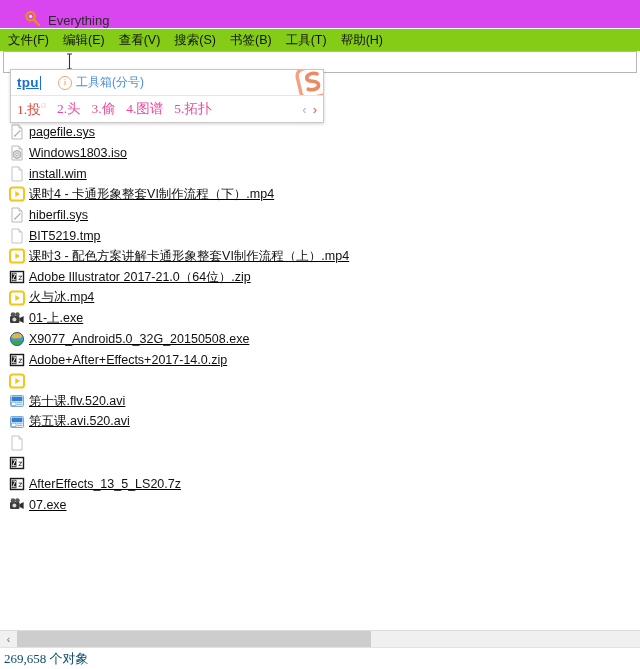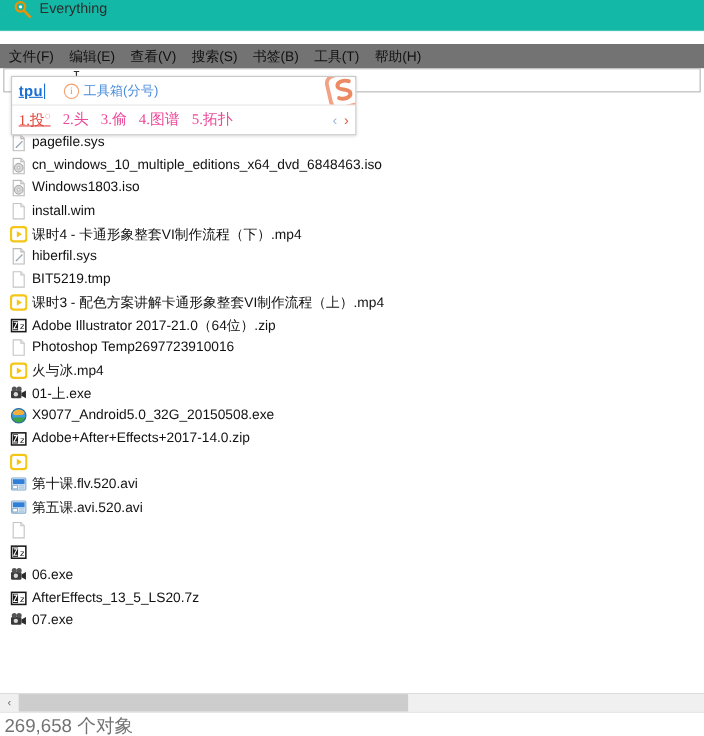--- a/index.html
+++ b/index.html
@@ -8,34 +8,33 @@
     background:#ffffff;
     font-family:"Liberation Sans","DejaVu Sans",sans-serif;
     font-size:12px;
     color:#000;
     overflow:hidden;
     position:relative;
   }
   
   #titlebar{
     height:28px;
-    display:flex;align-items:flex-start;
-    padding-left:12px;
-    background:#14b8a6;
+    display:flex;align-items:flex-end;
+    padding-left:24px;
+    background:#d946ef;
     border-bottom:1px solid #ffffff;
   }
   #titlebar .app-icon{width:18px;height:18px;margin-right:6px;display:block;}
   #titlebar .app-title{font-size:13px;color:#2b2b2b;}
   
   #menubar{
     height:22px;
     display:flex;align-items:center;
     padding-left:8px;
-    background:#737373;
-    margin-top:11px;
+    background:#84cc16;
   }
   .menu-item{
     font-size:12.5px;
     color:#111;
     margin-right:14px;
     white-space:nowrap;
     cursor:default;
   }
   
   #searchwrap{padding:0 3px;}
@@ -92,38 +91,39 @@
   }
   #sogou-logo{
     position:absolute;right:-12px;top:-9px;
     width:44px;height:44px;
   }
   #ime-cands{
     height:26px;display:flex;align-items:center;
     padding:0 6px;gap:11px;
   }
   .cand{font-size:13.5px;color:#ec4899;white-space:nowrap;}
-  .cand.first{color:#e1453a;text-decoration:underline;}
+  .cand.first{color:#e1453a;}
   .cand .num{font-family:"Liberation Serif",serif;}
   .cand .chk{color:#e1453a;font-size:9px;vertical-align:super;}
   #ime-nav{margin-left:auto;display:flex;gap:6px;align-items:center;}
   #ime-nav span{color:#9ab8dc;font-size:13px;}
   #ime-nav span.next{color:#e05a48;}
   
   #results{
     position:absolute;left:0;top:122px;
     width:640px;height:508px;
     background:#fff;
     overflow:hidden;
   }
   .row{
     height:20.7px;
-    display:flex;align-items:flex-start;
+    display:flex;align-items:center;
     padding-left:9px;
     white-space:nowrap;
+    text-decoration:underline;
   }
   .row .ico{width:16px;height:16px;margin-right:4px;flex:0 0 16px;display:block;}
   .row .nm{font-size:12.5px;color:#111;}
   
   #hscroll{
     position:absolute;left:0;top:630px;width:640px;height:17px;
     background:#f0f0f0;border-top:1px solid #dcdcdc;
     display:flex;align-items:center;
   }
   #hscroll .arrow{
@@ -134,21 +134,21 @@
   #hscroll .thumb{
     position:absolute;left:0;top:0;height:17px;width:354px;
     background:#cdcdcd;
   }
   
   #statusbar{
     position:absolute;left:0;top:647px;width:640px;height:22px;
     background:#ffffff;border-top:1px solid #e2e2e2;
     display:flex;align-items:center;padding-left:4px;
   }
-  #statusbar .st{font-size:17px;color:#737373;}
+  #statusbar .st{font-size:13px;color:#0c4a6e;font-family:Liberation Serif, serif;}
 </style>
 </head>
 <body>
 
 <div id="titlebar">
   <span class="app-icon">
     <svg viewBox="0 0 18 18" width="18" height="18">
       <circle cx="6.6" cy="6.2" r="4.3" fill="none" stroke="#e8920c" stroke-width="2.1"></circle>
       <circle cx="6.6" cy="6.2" r="1.5" fill="#ffffff"></circle>
       <path d="M9.6 9.4 L15 15.2" stroke="#e8920c" stroke-width="2.4" stroke-linecap="round"></path>
@@ -218,29 +218,20 @@
         </svg></span>
       <span class="nm">pagefile.sys</span>
     </div>
     <div class="row">
       <span class="ico"><svg viewBox="0 0 16 16" width="16" height="16">
           <path d="M3 1 H10 L13 4 V15 H3 Z" fill="#fdfdfd" stroke="#b9b9b9" stroke-width="1"></path>
           <path d="M10 1 V4 H13" fill="#e8e8e8" stroke="#b9b9b9" stroke-width="1"></path>
           <circle cx="8" cy="9.5" r="4" fill="#d7d7d7" stroke="#a6a6a6" stroke-width="0.9"></circle>
           <circle cx="8" cy="9.5" r="1.2" fill="#ffffff" stroke="#a6a6a6" stroke-width="0.7"></circle>
         </svg></span>
-      <span class="nm">cn_windows_10_multiple_editions_x64_dvd_6848463.iso</span>
-    </div>
-    <div class="row">
-      <span class="ico"><svg viewBox="0 0 16 16" width="16" height="16">
-          <path d="M3 1 H10 L13 4 V15 H3 Z" fill="#fdfdfd" stroke="#b9b9b9" stroke-width="1"></path>
-          <path d="M10 1 V4 H13" fill="#e8e8e8" stroke="#b9b9b9" stroke-width="1"></path>
-          <circle cx="8" cy="9.5" r="4" fill="#d7d7d7" stroke="#a6a6a6" stroke-width="0.9"></circle>
-          <circle cx="8" cy="9.5" r="1.2" fill="#ffffff" stroke="#a6a6a6" stroke-width="0.7"></circle>
-        </svg></span>
       <span class="nm">Windows1803.iso</span>
     </div>
     <div class="row">
       <span class="ico"><svg viewBox="0 0 16 16" width="16" height="16">
           <path d="M3 1 H10 L13 4 V15 H3 Z" fill="#ffffff" stroke="#c3c3c3" stroke-width="1"></path>
           <path d="M10 1 V4 H13" fill="#efefef" stroke="#c3c3c3" stroke-width="1"></path>
         </svg></span>
       <span class="nm">install.wim</span>
     </div>
     <div class="row">
@@ -274,27 +265,20 @@
       <span class="nm">课时3 - 配色方案讲解卡通形象整套VI制作流程（上）.mp4</span>
     </div>
     <div class="row">
       <span class="ico"><svg viewBox="0 0 16 16" width="16" height="16">
           <rect x="1.5" y="2.5" width="13" height="11" fill="#ffffff" stroke="#1a1a1a" stroke-width="1.4"></rect>
           <rect x="2.8" y="3.8" width="4.6" height="8.4" fill="#1a1a1a"></rect>
           <path d="M3.5 5 H6.6 L3.6 10.8 H6.8" stroke="#ffffff" stroke-width="1" fill="none"></path>
           <text x="9.2" y="11.4" font-size="7.6" font-family="DejaVu Sans" fill="#1a1a1a">z</text>
         </svg></span>
       <span class="nm">Adobe Illustrator 2017-21.0（64位）.zip</span>
-    </div>
-    <div class="row">
-      <span class="ico"><svg viewBox="0 0 16 16" width="16" height="16">
-          <path d="M3 1 H10 L13 4 V15 H3 Z" fill="#ffffff" stroke="#c3c3c3" stroke-width="1"></path>
-          <path d="M10 1 V4 H13" fill="#efefef" stroke="#c3c3c3" stroke-width="1"></path>
-        </svg></span>
-      <span class="nm">Photoshop Temp2697723910016</span>
     </div>
     <div class="row">
       <span class="ico"><svg viewBox="0 0 16 16" width="16" height="16">
           <rect x="1" y="1.5" width="14" height="13" rx="2.6" fill="#ffffff" stroke="#f5c518" stroke-width="2"></rect>
           <path d="M6.3 5 L11 8 L6.3 11 Z" fill="#f5c518"></path>
         </svg></span>
       <span class="nm">火与冰.mp4</span>
     </div>
     <div class="row">
       <span class="ico"><svg viewBox="0 0 16 16" width="16" height="16">
@@ -359,45 +343,35 @@
     <div class="row">
       <span class="ico"><svg viewBox="0 0 16 16" width="16" height="16">
           <rect x="1.5" y="2.5" width="13" height="11" fill="#ffffff" stroke="#1a1a1a" stroke-width="1.4"></rect>
           <rect x="2.8" y="3.8" width="4.6" height="8.4" fill="#1a1a1a"></rect>
           <path d="M3.5 5 H6.6 L3.6 10.8 H6.8" stroke="#ffffff" stroke-width="1" fill="none"></path>
           <text x="9.2" y="11.4" font-size="7.6" font-family="DejaVu Sans" fill="#1a1a1a">z</text>
         </svg></span>
     </div>
     <div class="row">
       <span class="ico"><svg viewBox="0 0 16 16" width="16" height="16">
+          <rect x="1.5" y="2.5" width="13" height="11" fill="#ffffff" stroke="#1a1a1a" stroke-width="1.4"></rect>
+          <rect x="2.8" y="3.8" width="4.6" height="8.4" fill="#1a1a1a"></rect>
+          <path d="M3.5 5 H6.6 L3.6 10.8 H6.8" stroke="#ffffff" stroke-width="1" fill="none"></path>
+          <text x="9.2" y="11.4" font-size="7.6" font-family="DejaVu Sans" fill="#1a1a1a">z</text>
+        </svg></span>
+      <span class="nm">AfterEffects_13_5_LS20.7z</span>
+    </div>
+    <div class="row">
+      <span class="ico"><svg viewBox="0 0 16 16" width="16" height="16">
           <rect x="1" y="5" width="9.5" height="7" rx="1.2" fill="#3a3a3a"></rect>
           <path d="M10.5 7.2 L14.6 5 V12 L10.5 9.8 Z" fill="#2c2c2c"></path>
           <circle cx="4" cy="3.6" r="2.3" fill="#555"></circle>
           <circle cx="8.4" cy="3.6" r="2.3" fill="#555"></circle>
           <circle cx="5.4" cy="8.4" r="2" fill="#d8d8d8"></circle>
         </svg></span>
-      <span class="nm">06.exe</span>
-    </div>
-    <div class="row">
-      <span class="ico"><svg viewBox="0 0 16 16" width="16" height="16">
-          <rect x="1.5" y="2.5" width="13" height="11" fill="#ffffff" stroke="#1a1a1a" stroke-width="1.4"></rect>
-          <rect x="2.8" y="3.8" width="4.6" height="8.4" fill="#1a1a1a"></rect>
-          <path d="M3.5 5 H6.6 L3.6 10.8 H6.8" stroke="#ffffff" stroke-width="1" fill="none"></path>
-          <text x="9.2" y="11.4" font-size="7.6" font-family="DejaVu Sans" fill="#1a1a1a">z</text>
-        </svg></span>
-      <span class="nm">AfterEffects_13_5_LS20.7z</span>
-    </div>
-    <div class="row">
-      <span class="ico"><svg viewBox="0 0 16 16" width="16" height="16">
-          <rect x="1" y="5" width="9.5" height="7" rx="1.2" fill="#3a3a3a"></rect>
-          <path d="M10.5 7.2 L14.6 5 V12 L10.5 9.8 Z" fill="#2c2c2c"></path>
-          <circle cx="4" cy="3.6" r="2.3" fill="#555"></circle>
-          <circle cx="8.4" cy="3.6" r="2.3" fill="#555"></circle>
-          <circle cx="5.4" cy="8.4" r="2" fill="#d8d8d8"></circle>
-        </svg></span>
       <span class="nm">07.exe</span>
     </div>
   </div>
 
 <div id="hscroll">
   <div class="arrow">‹</div>
   <div class="track">
     <div class="thumb"></div>
   </div>
 </div>

